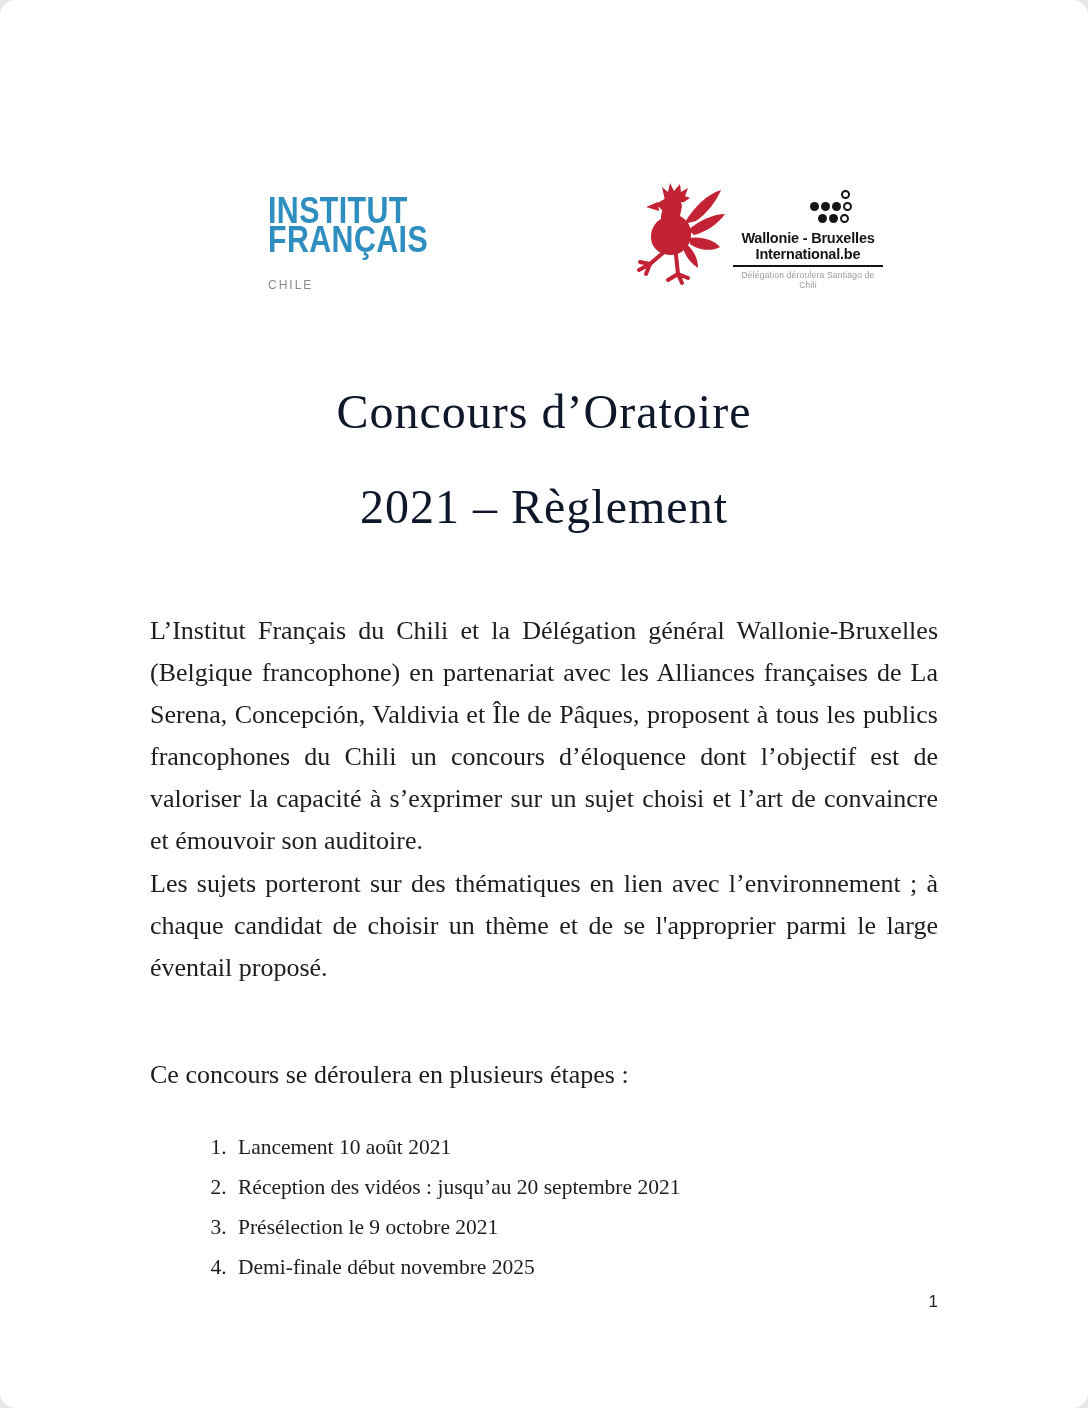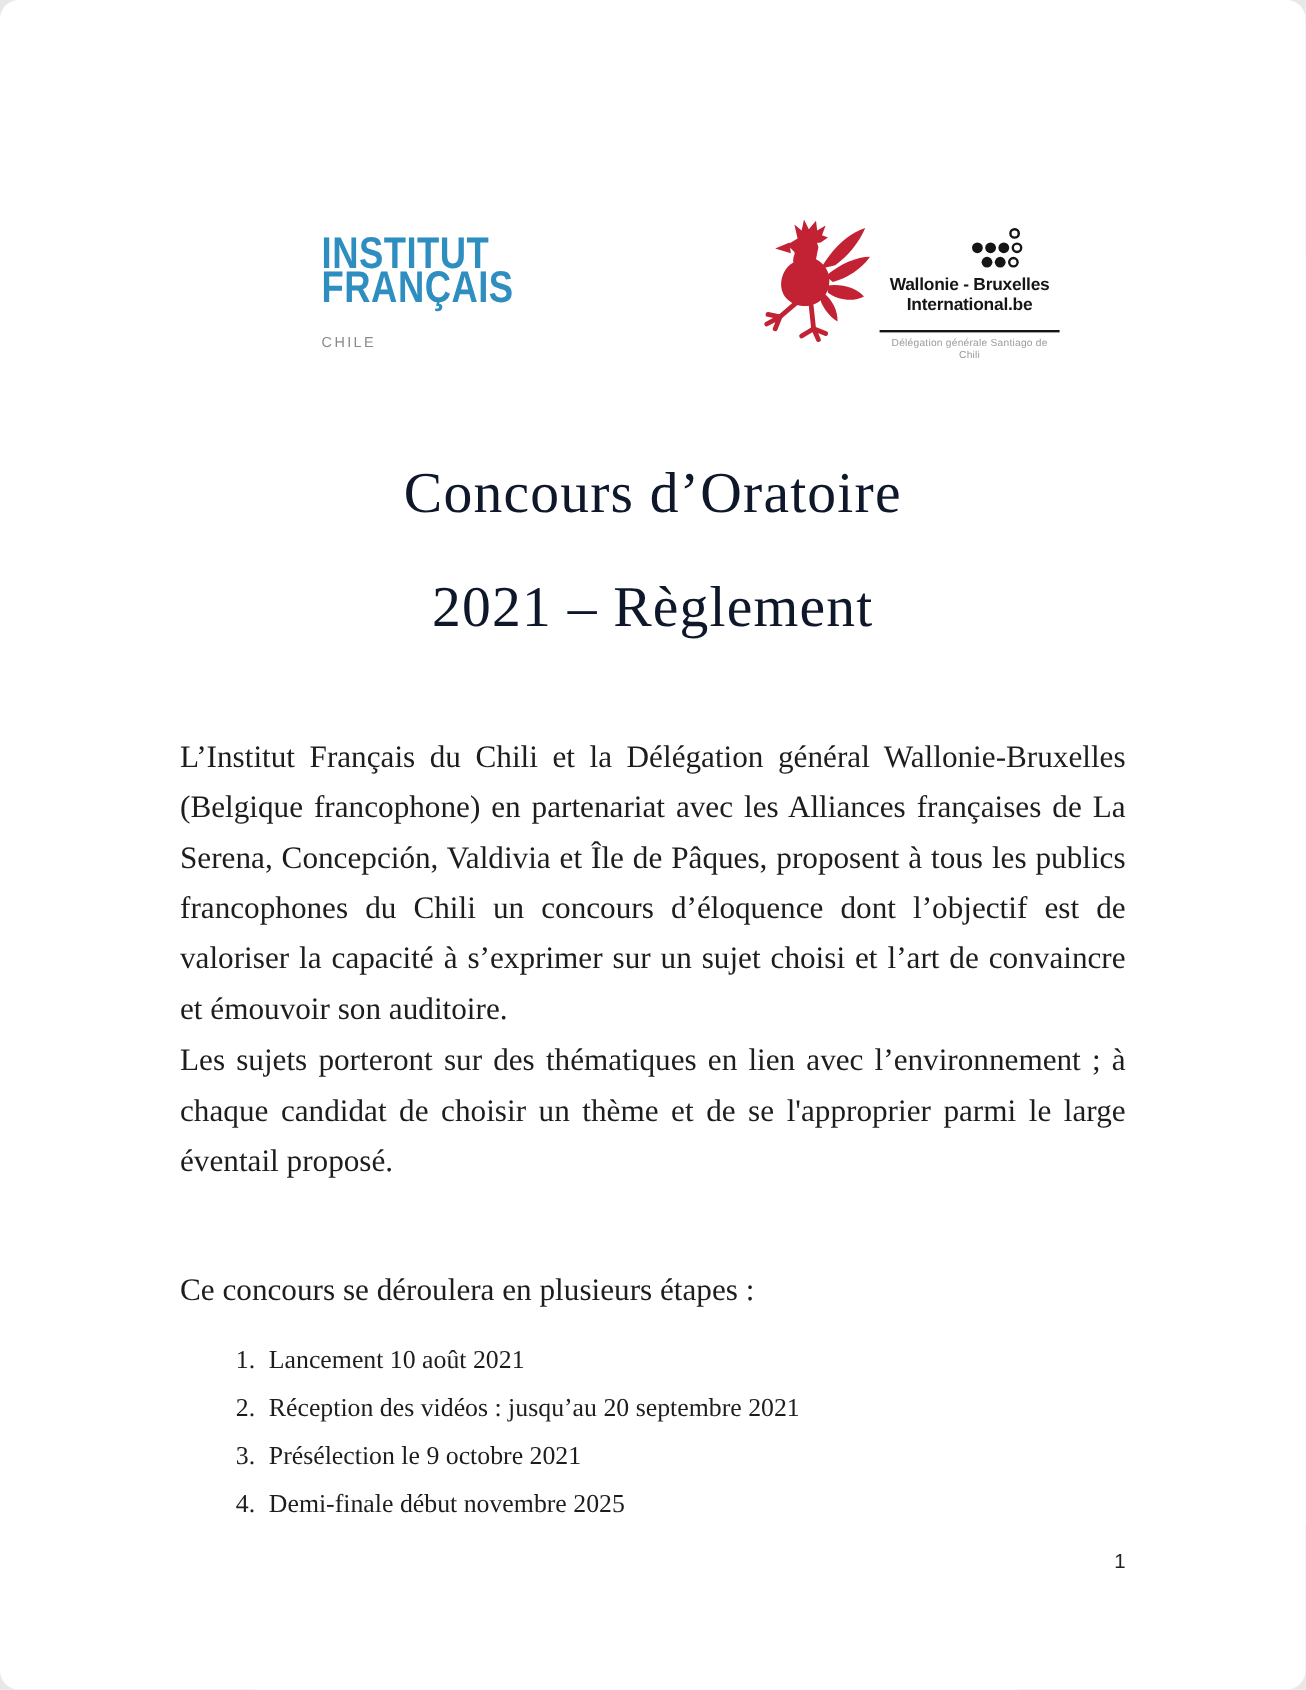--- a/index.html
+++ b/index.html
@@ -29,21 +29,21 @@
   .dr { height:12px; }
   .dr.r1 { padding-left:77px; }
   .dr.r2 { padding-left:48px; }
   .dr.r3 { padding-left:53px; }
   .dot { display:inline-block; width:9px; height:9px; border-radius:50%;
          margin-right:2px; box-sizing:border-box; vertical-align:top; }
   .dot.f { background:#151515; }
   .dot.o { border:2px solid #151515; background:#fff; }
   .wbi-name {
     font-weight:bold; font-size:14.5px; line-height:16px; color:#151515;
-    letter-spacing:-0.2px; border-bottom:2px solid #151515; padding-bottom:13px;
+    letter-spacing:-0.2px; border-bottom:2px solid #151515; padding-bottom:3px;
   }
   .wbi-sub { margin-top:3px; font-size:8.5px; color:#9a9a9a; letter-spacing:0.2px; }
 
   
   .title {
     position:absolute; left:0; width:100%; margin:0; text-align:center;
     color:#0f172a; font-weight:normal; font-size:48px; line-height:1;
     letter-spacing:1px;
   }
   .t1 { top:388px; }
@@ -52,21 +52,21 @@
   
   .bodytext {
     position:absolute; left:150px; width:788px; margin:0;
     font-size:26px; line-height:42px; text-align:justify;
   }
   .p1 { top:610px; }
   .p2 { top:863px; }
   .intro { top:1054px; text-align:left; }
 
   .steps {
-    position:absolute; left:150px; top:1113px; width:788px; margin:0;
+    position:absolute; left:150px; top:1113px; width:788px; margin:14px;
     padding-left:68px; font-size:21.5px; line-height:40px;
   }
   .steps li { padding-left:6px; }
 
   .pageno {
     position:absolute; top:1292px; right:150px;
     font-family:"Liberation Sans", sans-serif; font-size:17px; color:#222;
   }
 </style>
 </head>
@@ -106,21 +106,21 @@
   <div class="wbi">
     <div class="dots">
       <div class="dr r1"><span class="dot o"></span></div>
       <div class="dr r2"><span class="dot f"></span><span class="dot f"></span><span class="dot f"></span><span class="dot o"></span></div>
       <div class="dr r3"><span class="dot f"></span><span class="dot f"></span><span class="dot o"></span></div>
     </div>
     <div class="wbi-name">
       <div>Wallonie - Bruxelles</div>
       <div>International.be</div>
     </div>
-    <div class="wbi-sub">Délégation générale Santiago de Chili</div>
+    <div class="wbi-sub">Délégation déroulera Santiago de Chili</div>
   </div>
 
   <h1 class="title t1">Concours d’Oratoire</h1>
   <h1 class="title t2">2021 – Règlement</h1>
 
   <p class="bodytext p1">L’Institut Français du Chili et la Délégation général Wallonie-Bruxelles (Belgique francophone) en partenariat avec les Alliances françaises de La Serena, Concepción, Valdivia et Île de Pâques, proposent à tous les publics francophones du Chili un concours d’éloquence dont l’objectif est de valoriser la capacité à s’exprimer sur un sujet choisi et l’art de convaincre et émouvoir son auditoire.</p>
   <p class="bodytext intro">Ce concours se déroulera en plusieurs étapes :</p>
   <p class="bodytext p2">Les sujets porteront sur des thématiques en lien avec l’environnement ; à chaque candidat de choisir un thème et de se l'approprier parmi le large éventail proposé.</p>
 
   <ol class="steps">

